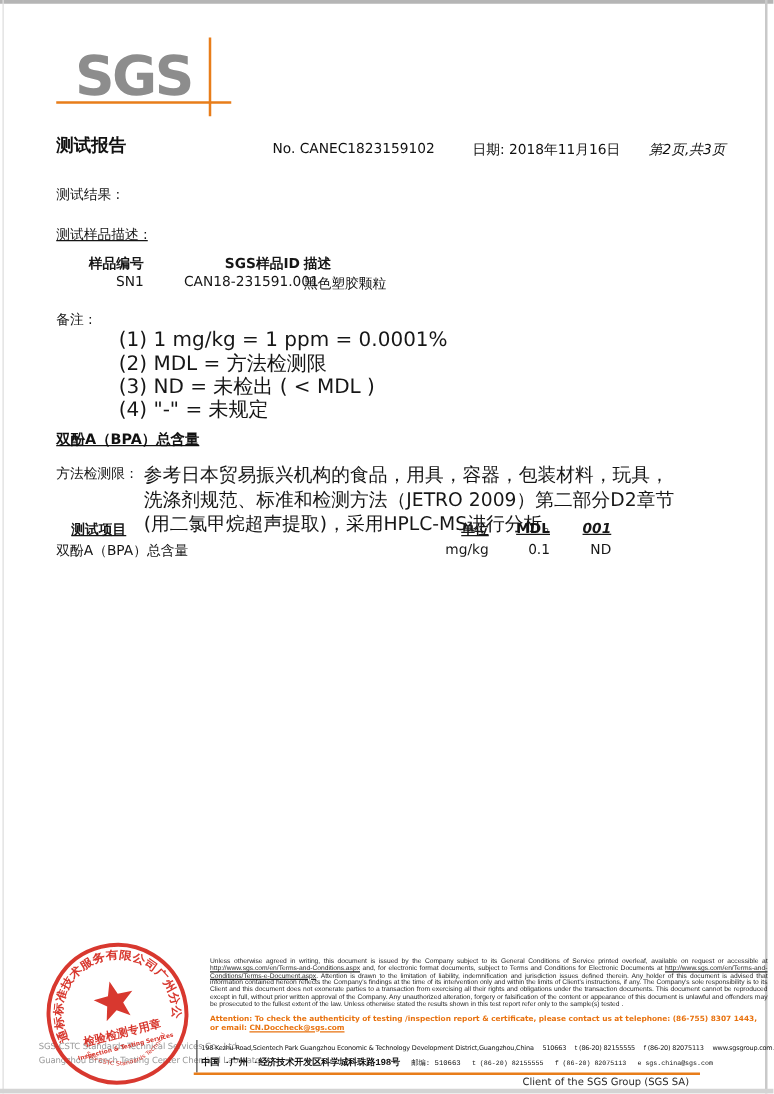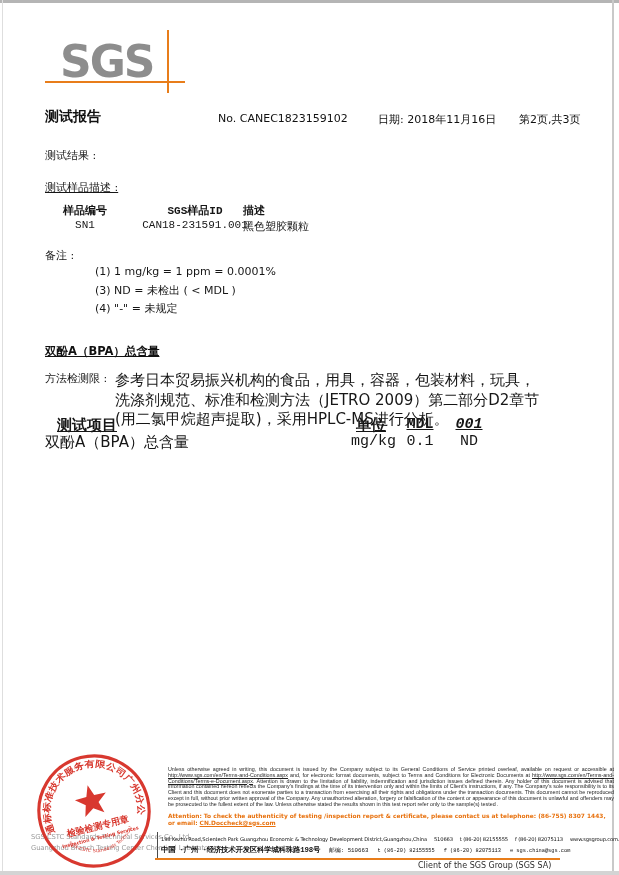--- a/index.html
+++ b/index.html
@@ -17,36 +17,36 @@
 
   .logo-text { position:absolute; left:60px; top:40px; font-size:44px; font-weight:800;
     color:#8d8d8d; letter-spacing:-2px; line-height:1; }
   .logo-hline { position:absolute; left:45px; top:81px; width:140px; height:2px; }
   .logo-vline { position:absolute; left:167px; top:30px; width:2px; height:63px; }
 
   .doc-title { position:absolute; left:45px; top:108px; font-size:14px; font-weight:bold; color:#111; }
   .hdr { position:absolute; top:112px; font-size:11px; color:#111; }
   .hdr-no { left:218px; }
   .hdr-date { left:378px; }
-  .hdr-page { left:519px; }
+  .hdr-page { left:519px;font-style:italic; }
 
   .lbl { position:absolute; font-size:11px; color:#161616; }
   .u { text-decoration:underline; }
   .b { font-weight:bold; }
-  .ctr { text-align:center;font-family:Liberation Mono, monospace; }
+  .ctr { text-align:right; }
 
-  .note-block { position:absolute; left:95px; top:263px; font-size:11px; line-height:18.5px; color:#161616; }
+  .note-block { position:absolute; left:95px; top:263px; font-size:16px; line-height:18.5px; color:#161616; }
 
   .analyte { position:absolute; left:45px; top:344px; font-size:11.5px; font-weight:bold;
     color:#111; text-decoration:underline; }
 
   .method-text { position:absolute; left:115px; top:371px; width:428px; font-size:15px;
     line-height:19.5px; color:#161616; }
 
-  .rt-cell { position:absolute; font-size:15px; color:#161616; }
+  .rt-cell { position:absolute; font-size:11px; color:#161616; }
 
   .company-gray { position:absolute; left:31px; font-size:6.8px; color:#9a9a9a; letter-spacing:-0.1px; }
 
   .stamp { position:absolute; left:34px; top:752px; width:120px; height:118px;
     transform:rotate(-14deg); opacity:0.92; }
 
   .disclaimer { position:absolute; left:168px; top:767px; width:446px; font-size:5.35px;
     line-height:5.8px; text-align:justify; color:#1f1f1f;
     font-family:"Liberation Sans","DejaVu Sans",sans-serif; }
   .attention { position:absolute; left:168px; top:813px; width:446px; font-size:5.9px;
@@ -87,20 +87,21 @@
   <div class="lbl b ctr" style="left:55px; top:203px; width:60px;">样品编号</div>
   <div class="lbl b ctr" style="left:150px; top:203px; width:90px;">SGS样品ID</div>
   <div class="lbl b" style="left:243px; top:203px;">描述</div>
   <div class="lbl ctr" style="left:55px; top:219px; width:60px;">SN1</div>
   <div class="lbl ctr" style="left:135px; top:219px; width:120px;">CAN18-231591.001</div>
   <div class="lbl" style="left:243px; top:219px;">黑色塑胶颗粒</div>
 
   <div class="lbl" style="left:45px; top:248px;">备注 :</div>
   <div class="note-block">
     <div>(1) 1 mg/kg = 1 ppm = 0.0001%</div>
+    <div>(2) MDL = 方法检测限</div>
     <div>(3) ND = 未检出 ( &lt; MDL )</div>
     <div>(4) "-" = 未规定</div>
   </div>
 
   <div class="analyte">双酚A（BPA）总含量</div>
   <div class="lbl" style="left:45px; top:371px;">方法检测限 :</div>
   <div class="method-text">参考日本贸易振兴机构的食品，用具，容器，包装材料，玩具，洗涤剂规范、标准和检测方法（JETRO 2009）第二部分D2章节(用二氯甲烷超声提取)，采用HPLC-MS进行分析。</div>
 
   <div class="rt-cell b u" style="left:57px; top:416px;">测试项目</div>
   <div class="rt-cell b u ctr" style="left:351px; top:416px; width:40px;">单位</div>

